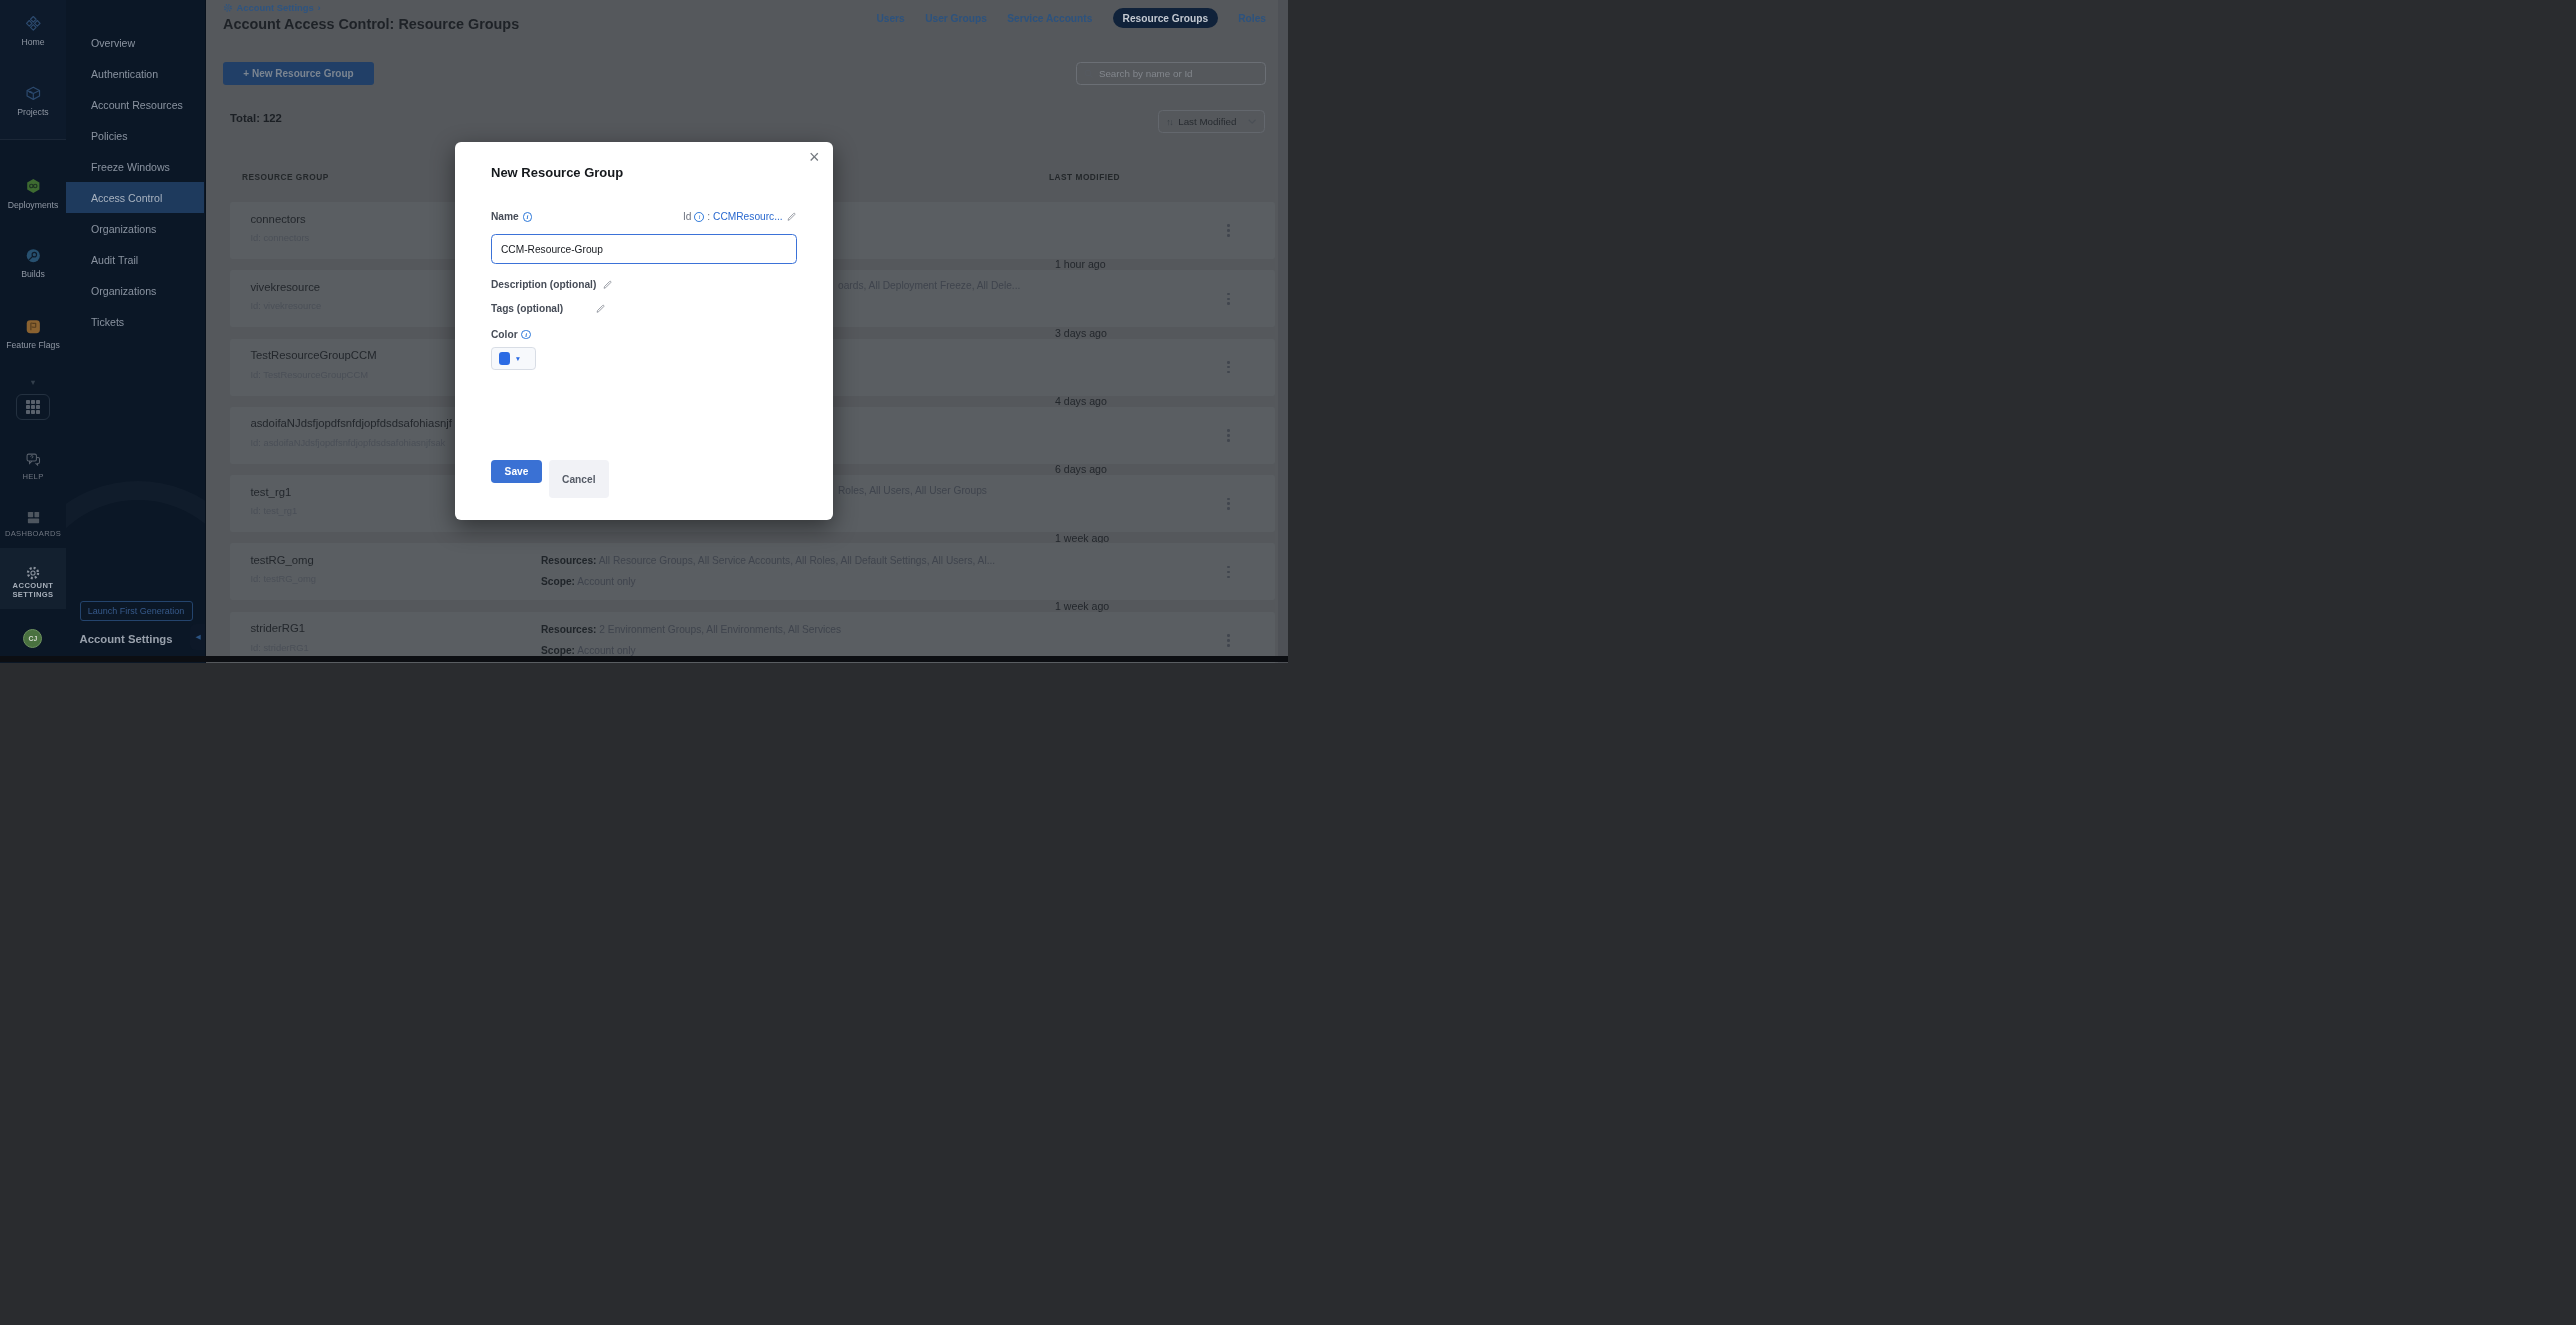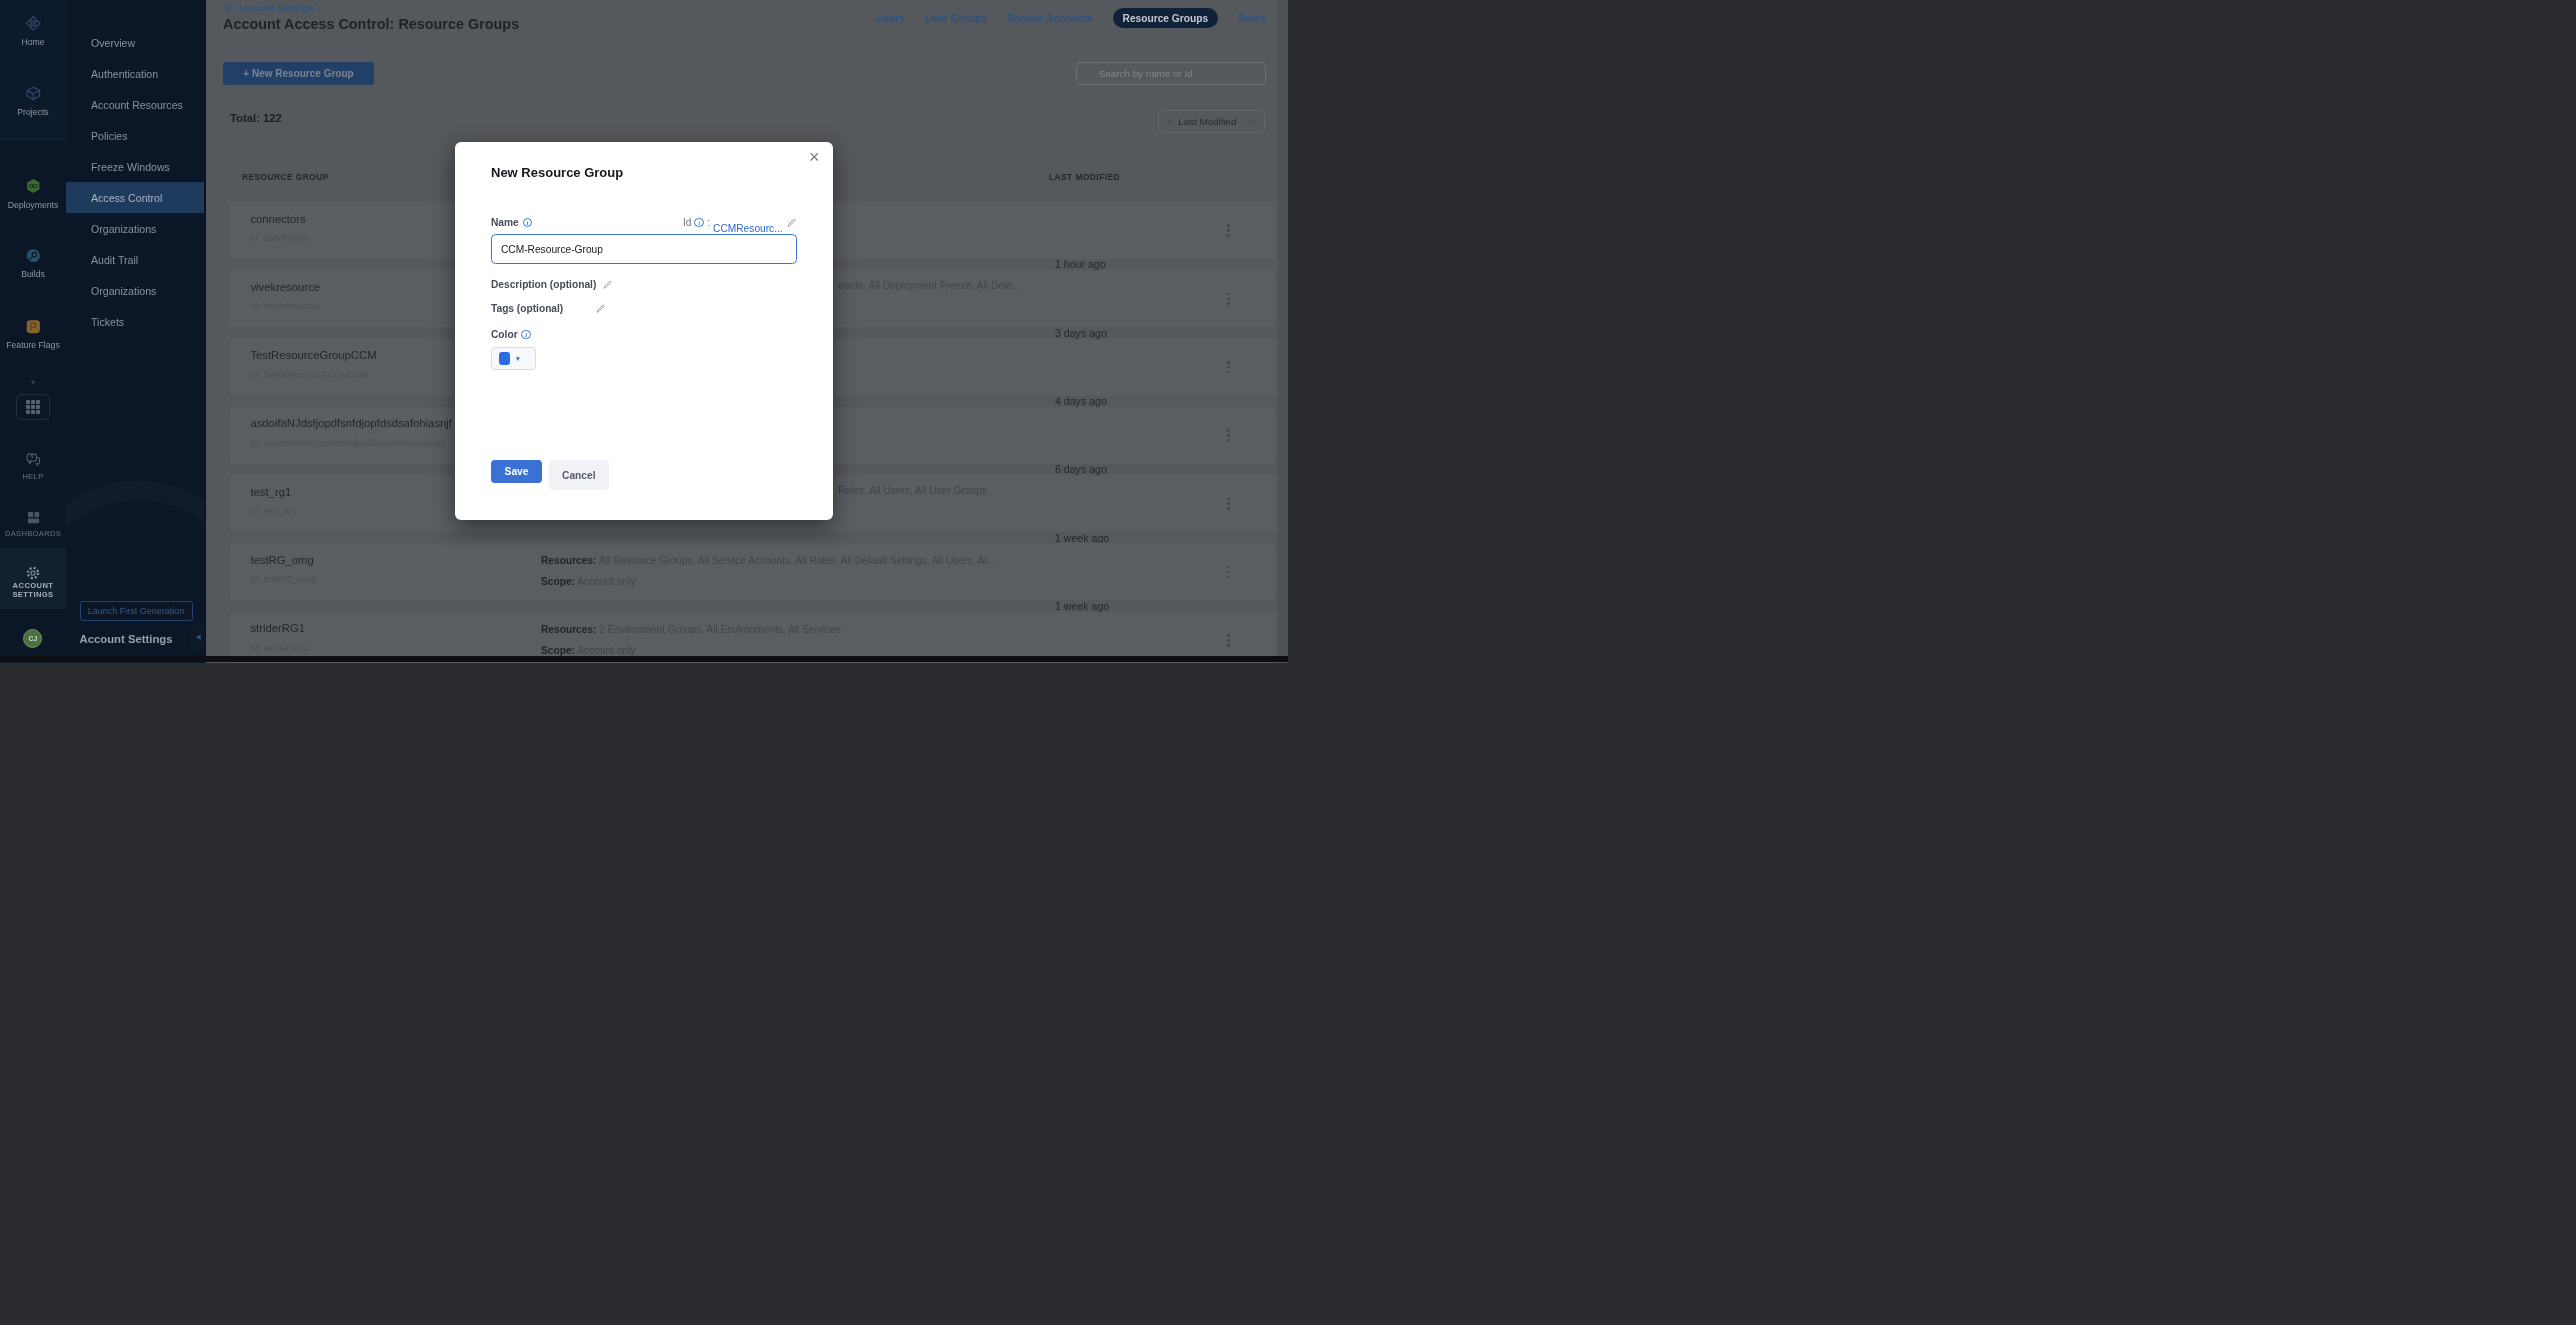--- a/index.html
+++ b/index.html
@@ -64,32 +64,32 @@
   .kebab { position:absolute; left:990px; top:19.6px; width:16.6px; height:18px; display:flex; flex-direction:column; align-items:center; justify-content:center; gap:2.3px; cursor:pointer; }
   .kebab i { width:2.6px; height:2.6px; border-radius:50%; background:#41464E; }
   
   .modal { position:absolute; left:455px; top:142px; width:378px; height:378px; background:#FFFFFF; border-radius:6px; box-shadow:0 7.6px 23px rgba(0,0,0,.45); z-index:50; }
   .close-x { position:absolute; right:13.6px; top:6px; font-size:18px; font-weight:300; color:#74797F; cursor:pointer; line-height:1; }
   .m-title { position:absolute; left:36px; top:23.4px; font-size:13px; font-weight:bold; color:#15181C; }
   .m-lblrow { position:absolute; left:36px; top:69px; width:306px; display:flex; align-items:center; }
   .m-label { font-size:10.2px; font-weight:bold; color:#464C57; display:flex; align-items:center; gap:3.8px; }
   .m-idwrap { margin-left:auto; display:flex; align-items:center; gap:3px; font-size:10.2px; }
   .m-id-label { color:#6F7480; } .m-id-sep { color:#6F7480; }
-  .m-id-val { color:#2A69CF;margin-top:12px; }
+  .m-id-val { color:#2A69CF; }
   .info-ic { width:9.8px; height:9.8px; border:1px solid #2B77D9; border-radius:50%; color:#2B77D9; font-size:6.8px; font-family:"Liberation Serif",serif; font-style:italic; display:inline-flex; align-items:center; justify-content:center; }
   .info-ic::after { content:"i"; }
   .m-input { position:absolute; left:36px; top:92px; width:306px; height:23.4px; border:1.2px solid #3B72D8; border-radius:4.5px; padding:14px 9px; font-size:10.2px; color:#171A1F; font-family:inherit; outline:none; background:#fff; }
   .m-row { position:absolute; left:36px; display:flex; align-items:center; gap:5.3px; }
   .m-desc { top:137px; } .m-tags { top:161px;gap:32px; } .m-color { top:187px; }
   .swatch-box { position:absolute; left:36px; top:205px; width:45px; height:23px; background:#F7F9FC; border:0.8px solid #D8DDE5; border-radius:3.8px; display:flex; align-items:center; padding:0 6.8px; gap:6px; cursor:pointer; }
   .swatch { width:11.3px; height:13.6px; border-radius:3px; background:#2B6BE4; }
   .swatch-caret { font-size:7.6px; color:#2B6BE4; }
   .m-actions { position:absolute; left:36px; top:318px; display:flex; gap:6.8px; }
   .btn-save { width:51px; height:23px; background:#3A71D4; color:#fff; border:none; border-radius:3.8px; font-size:10.2px; font-weight:bold; font-family:inherit; }
-  .btn-cancel { width:60px; height:30px; background:#F1F2F6; color:#555B66; border:none; border-radius:3.8px; font-size:10.2px; font-weight:bold; font-family:inherit; }
+  .btn-cancel { width:60px; height:38px; background:#F1F2F6; color:#555B66; border:none; border-radius:3.8px; font-size:10.2px; font-weight:bold; font-family:inherit; }
   
   .scroll-strip { position:absolute; right:0; top:0; width:9.8px; height:663px; background:#4E5156; z-index:3; }
   .bottom-bar { position:absolute; left:0; top:656px; width:1288px; height:6px; background:#0C0E12; z-index:60; }
   svg { display:block; }
 </style>
 </head>
 <body>
 
 <div class="page">
 

